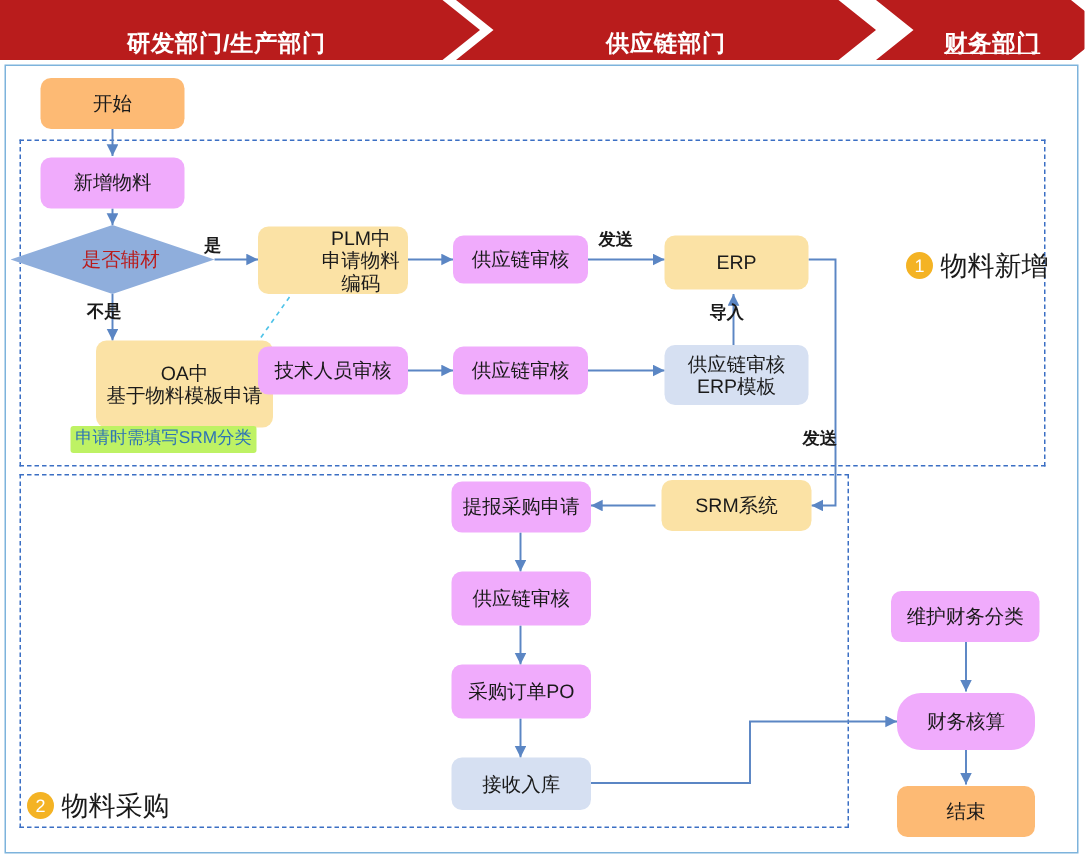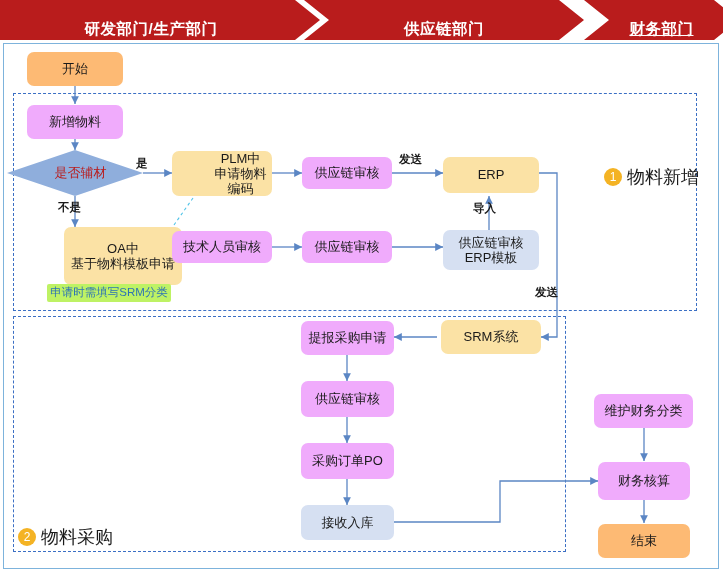--- a/index.html
+++ b/index.html
@@ -267,21 +267,21 @@
   </div>
 
   <div class="node n-lblue" style="left:301px; top:505px; width:93px; height:35px;justify-content:center;">
     <span>接收入库</span>
   </div>
 
   <div class="node n-blue" style="left:594px; top:394px; width:99px; height:34px;">
     <span>维护财务分类</span>
   </div>
 
-  <div class="node n-blue" style="left:598px; top:462px; width:92px; height:38px;">
+  <div class="node n-blue" style="left:598px; top:462px; width:92px; height:38px;border-radius:16px;">
     <span>财务核算</span>
   </div>
 
   <div class="node n-gray" style="left:598px; top:524px; width:92px; height:34px;">
     <span>结束</span>
   </div>
 
   <div class="edge-label" style="left:136px; top:156px;">是</div>
   <div class="edge-label" style="left:58px; top:200px;">不是</div>
   <div class="edge-label" style="left:399px; top:152px;">发送</div>

